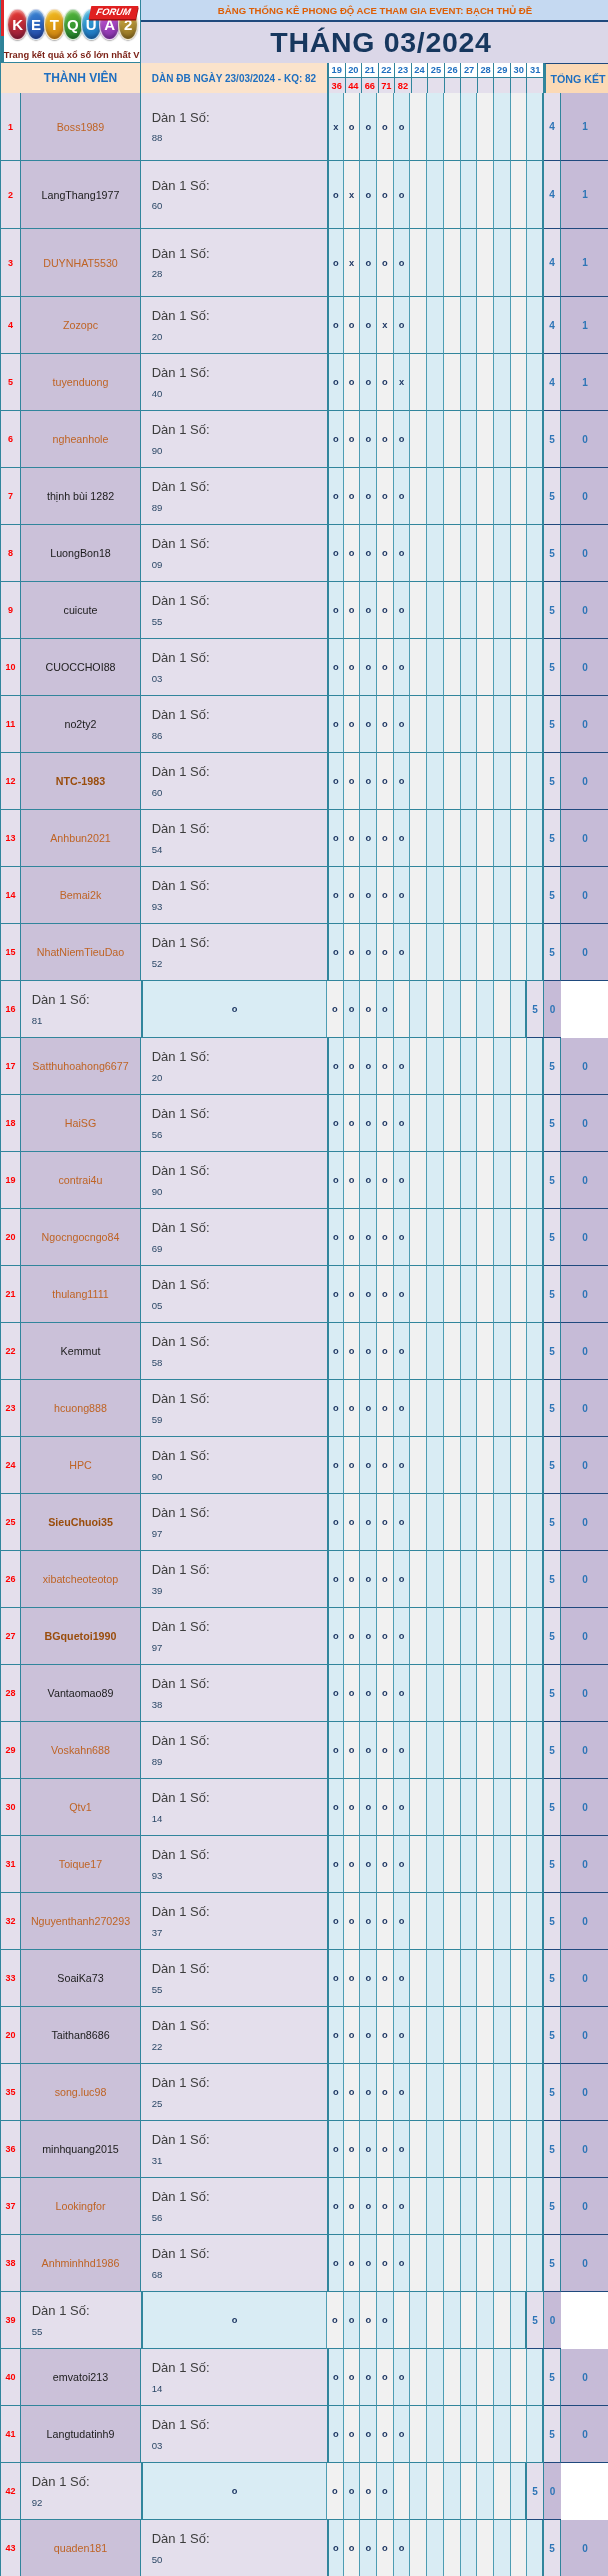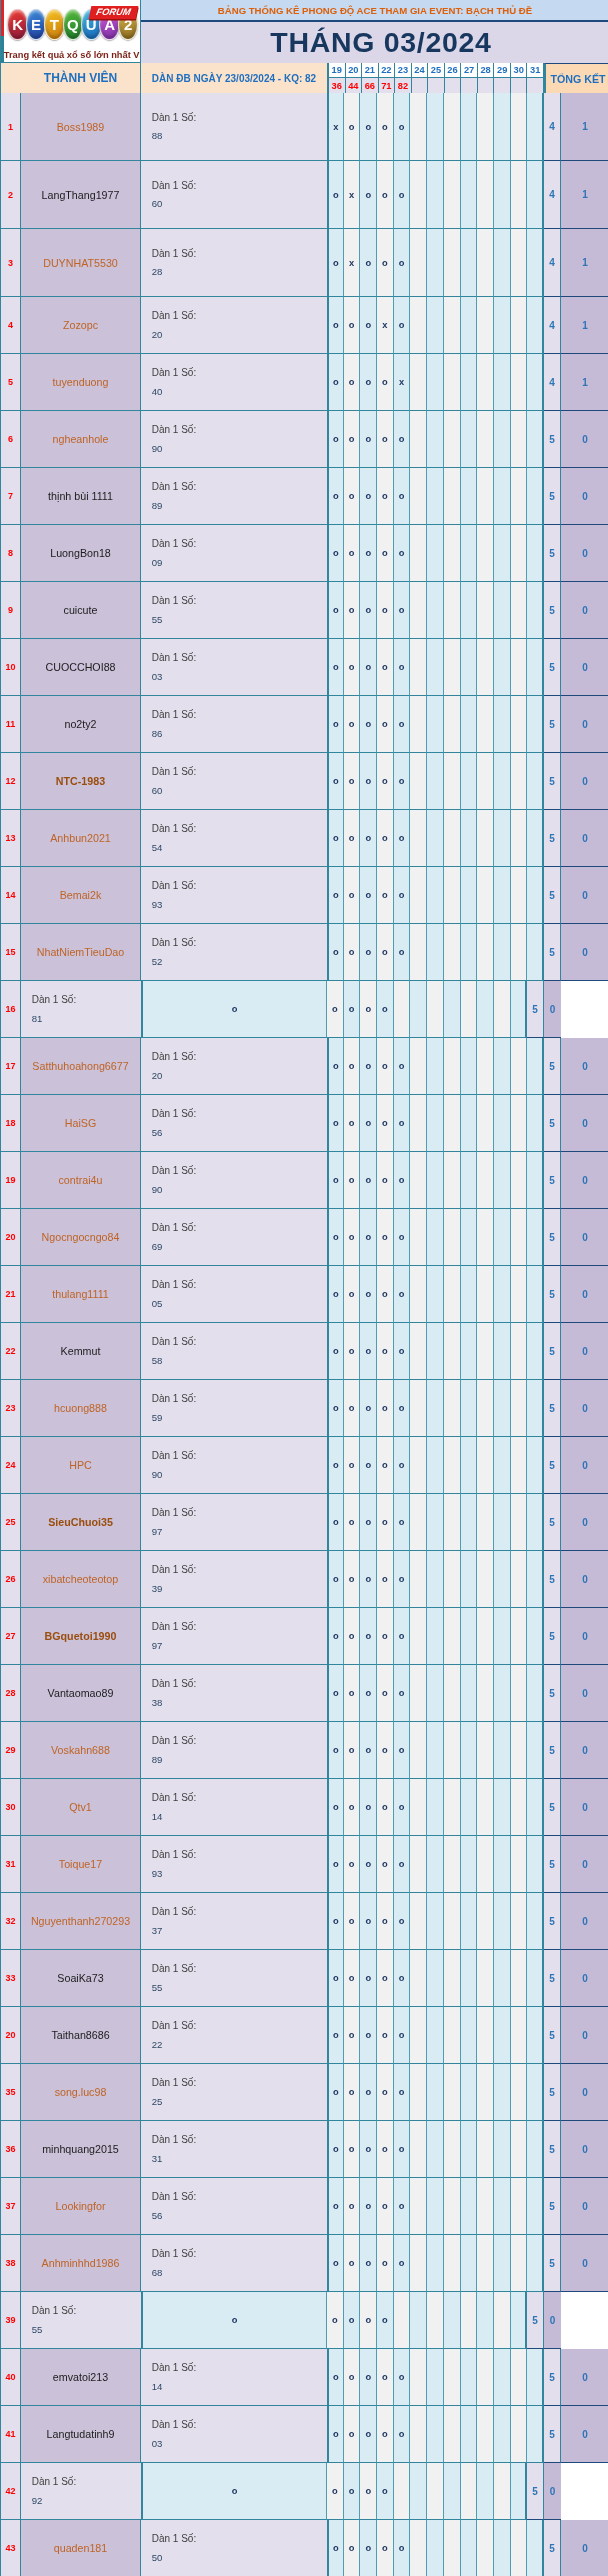--- a/index.html
+++ b/index.html
@@ -55,21 +55,21 @@
     border-bottom:1.4px solid var(--teal,#31859C);min-width:0;}
   .cell.tt{background:var(--lav,#E4DFEC);color:var(--red,#FF0000);font-weight:700;font-size:9px;
     border-right:1.4px solid var(--teal,#31859C);}
   .cell.member{background:var(--purple,#CBC1D9);font-size:10.7px;border-right:1.4px solid var(--teal,#31859C);
     text-align:center;padding:0 1px;}
   .nc-black{color:var(--nameBlack,#1C1C1C);}
   .nc-orange{color:var(--nameOrange,#BF6425);}
   .nc-brown{color:var(--nameBrown,#9A4D0C);font-weight:700;}
   .cell.dan{background:var(--lav,#E4DFEC);flex-direction:column;align-items:flex-start;
     justify-content:center;gap:7.1px;padding-left:10.7px;}
-  .dan-label{font-size:10px;color:#3D3D3D;}
+  .dan-label{font-size:13px;color:#3D3D3D;}
   .dan-value{font-size:9.6px;color:#2C4866;}
   .cell.day{font-weight:700;font-size:9.3px;color:var(--markNavy,#1F3864);border-right:0.7px solid #4E9DB3;}
   .day.base{background:var(--dayBlue,#D9ECF4);}
   .day.alt{background:var(--dayWhite,#F1F1F1);}
   .day.first{border-left:2.1px solid var(--teal,#31859C);}
   .day.last{border-right:2.1px solid var(--teal,#31859C);}
   .cell.t1{background:var(--lav,#E4DFEC);color:var(--totBlue,#2E75B6);font-weight:700;font-size:10px;
     border-right:1.4px solid var(--teal,#31859C);border-bottom:1.4px solid var(--navy,#1F497D);}
   .cell.t2{background:var(--purpleDark,#C6BBD7);color:var(--totBlue,#2E75B6);font-weight:700;font-size:10px;
     border-bottom:1.4px solid var(--navy,#1F497D);}
@@ -272,21 +272,21 @@
         <div class="cell day base"></div>
         <div class="cell day alt"></div>
         <div class="cell day base"></div>
         <div class="cell day alt"></div>
         <div class="cell day base last"></div>
         <div class="cell t1">5</div>
         <div class="cell t2">0</div>
       </div>
       <div class="row">
         <div class="cell tt">7</div>
-        <div class="cell member nc-black">thịnh bùi 1111</div>
+        <div class="cell member nc-black">thịnh bùi 1282</div>
         <div class="cell dan">
           <div class="dan-label">Dàn 1 Số:</div>
           <div class="dan-value">89</div>
         </div>
         <div class="cell day base first">o</div>
         <div class="cell day alt">o</div>
         <div class="cell day base">o</div>
         <div class="cell day alt">o</div>
         <div class="cell day base">o</div>
         <div class="cell day alt"></div>

